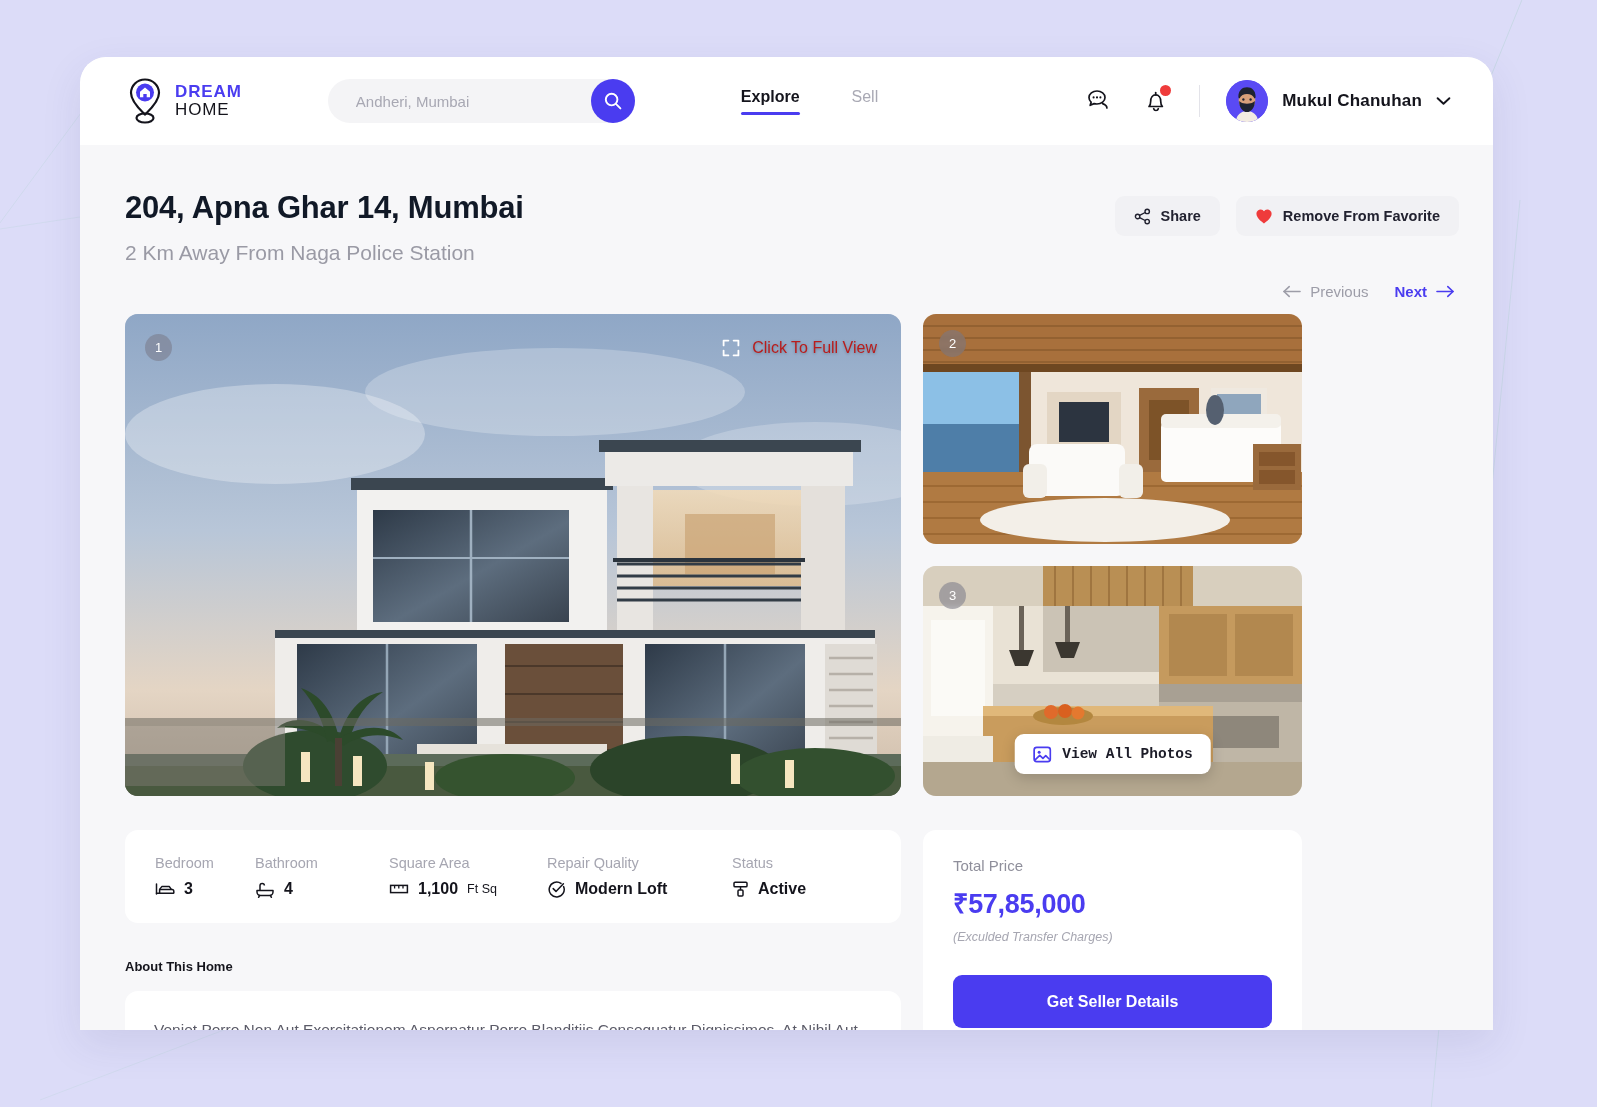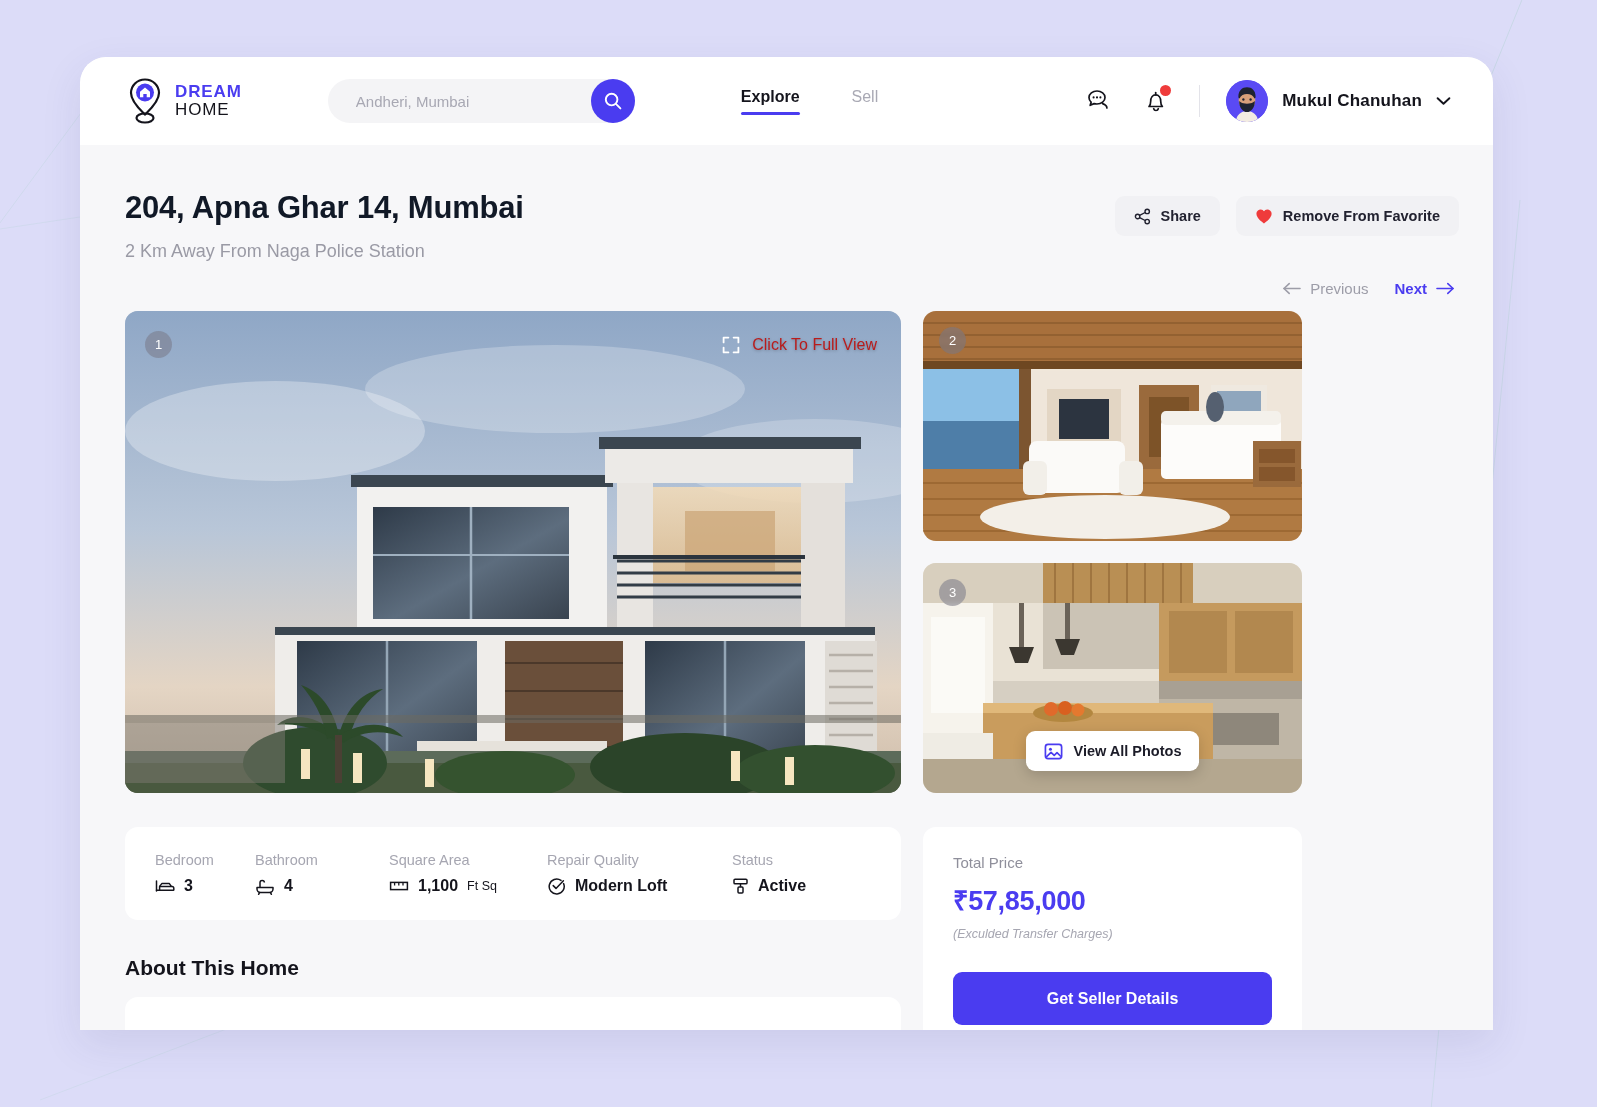--- a/index.html
+++ b/index.html
@@ -101,21 +101,21 @@
     background: #5a4af4; overflow: hidden; flex: none; position: relative;
   }
   .user-name { font-size: 17px; font-weight: bold; color: #14141c; letter-spacing: .2px; }
 
   
   .content { padding: 45px 34px 0 45px; }
   .title-row { display: flex; align-items: flex-start; }
   .page-title {
     font-size: 31px; font-weight: bold; color: #111927; letter-spacing: -.2px;
   }
-  .page-sub { font-size: 18px; color: #9a9aa5; margin-top: 15px; }
+  .page-sub { font-size: 21px; color: #9a9aa5; margin-top: 15px; }
 
   .title-actions { margin-left: auto; display: flex; gap: 16px; padding-top: 6px; }
   .pill-btn {
     height: 40px; border-radius: 9px; border: none;
     background: #f1f1f4; cursor: pointer;
     display: flex; align-items: center; gap: 10px;
     padding: 0 19px;
     font-family: "Liberation Sans", sans-serif;
     font-size: 14.5px; font-weight: bold; color: #222230;
   }
@@ -161,41 +161,42 @@
     justify-content: flex-end;
   }
   .viewall {
     position: absolute; left: 50%; bottom: 22px; transform: translateX(-50%);
     background: #fff; border-radius: 9px;
     height: 40px; padding: 0 18px;
     display: flex; align-items: center; gap: 11px;
     font-size: 14.5px; font-weight: bold; color: #1c1c28;
     box-shadow: 0 4px 14px rgba(0,0,0,.17); cursor: pointer;
     white-space: nowrap;
+    font-family: Liberation Mono, monospace;
   }
 
   
   .lower { display: flex; gap: 22px; margin-top: 34px; align-items: flex-start; }
   .left-col { width: 776px; }
 
   .stats-card {
     background: #fff; border-radius: 13px;
     height: 93px; display: flex; align-items: center;
     padding: 0 30px;
   }
   .stat { flex: none; }
   .stat-label { font-size: 14.5px; color: #a6a6b1; margin-bottom: 9px; }
   .stat-value {
     display: flex; align-items: center; gap: 9px;
     font-size: 16px; font-weight: bold; color: #14141c;
   }
   .stat-unit { font-size: 12.5px; font-weight: normal; color: #14141c; }
 
   .about-title {
-    font-size: 21px; font-weight: bold; color: #14141c;
+    font-size: 13px; font-weight: bold; color: #14141c;
     margin: 36px 0 17px 0;
   }
   .about-card {
     background: #fff; border-radius: 13px;
     padding: 25px 29px 30px 29px;
     min-height: 60px;
   }
   .about-text { font-size: 15.5px; color: #5b5b68; line-height: 1.75; }
 
   .right-col { width: 379px; }

